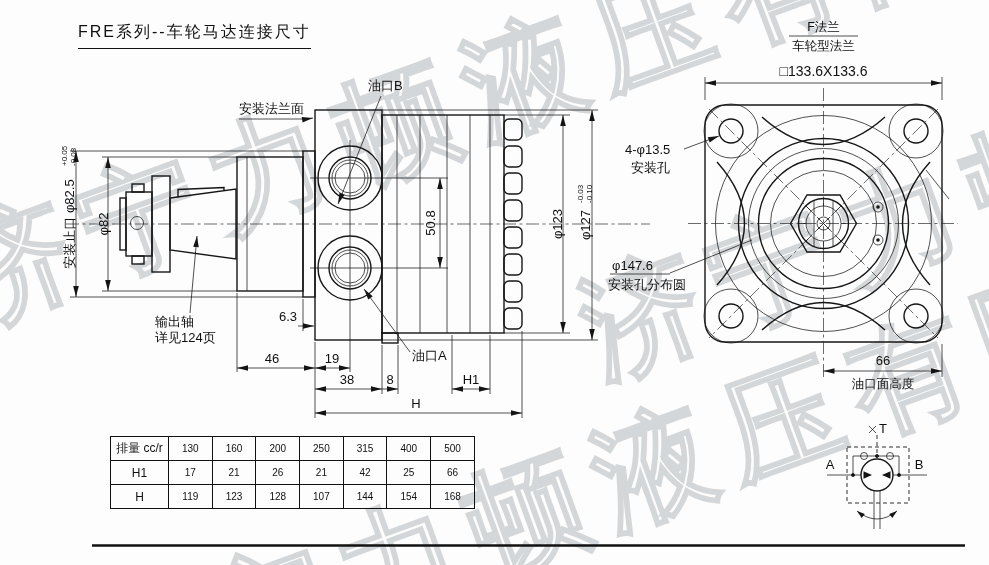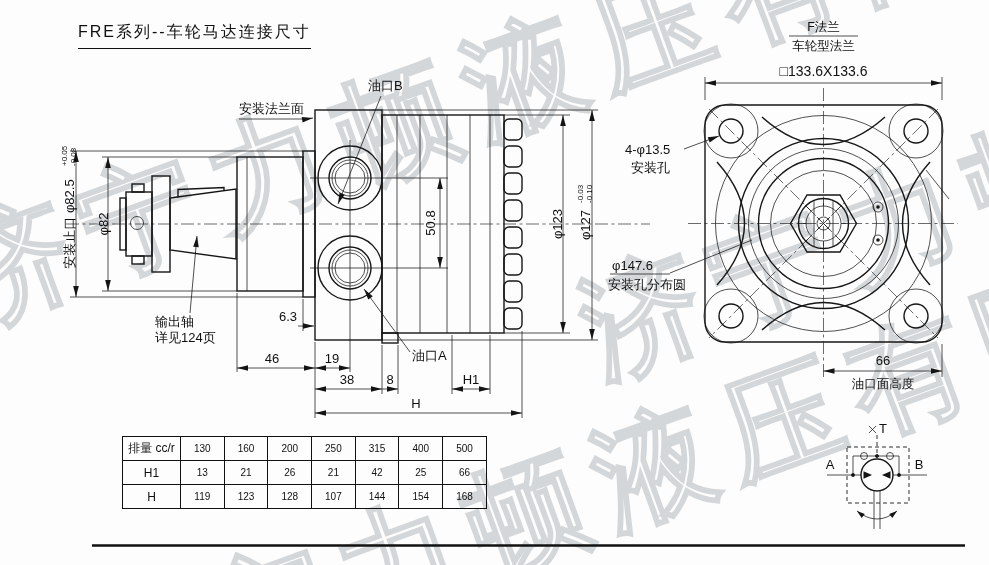--- a/index.html
+++ b/index.html
@@ -16,21 +16,21 @@
   svg.drawing{position:absolute;left:0;top:0;z-index:2;}
   svg text{fill:#101010;font-family:"Liberation Sans","DejaVu Sans",sans-serif;}
   .ol{stroke:#161616;stroke-width:1.4;fill:none;stroke-linejoin:miter;}
   .tl{stroke:#161616;stroke-width:0.75;fill:none;}
   .cl{stroke:#2b2b2b;stroke-width:0.7;fill:none;stroke-dasharray:13 3.5 3 3.5;}
   .dm{stroke:#161616;stroke-width:0.75;fill:none;}
   .dsh{stroke:#161616;stroke-width:0.9;fill:none;stroke-dasharray:4 3;}
   .t13{font-size:13px;} .t12{font-size:12.5px;} .t8{font-size:8px;} .t14{font-size:14px;}
   .mid{text-anchor:middle;}
   
-  table.spec{position:absolute;left:122px;top:436px;border-collapse:collapse;z-index:3;
+  table.spec{position:absolute;left:110px;top:436px;border-collapse:collapse;z-index:3;
              table-layout:fixed;}
   table.spec td{border:1.6px solid #111;width:42.7px;height:23px;text-align:center;
                 vertical-align:middle;font-size:10px;padding:0;}
   table.spec td.c0{width:57px;font-size:12px;}
   
   .note{position:absolute;left:483px;top:438px;z-index:3;font-size:13.5px;
         line-height:27px;letter-spacing:1px;white-space:nowrap;}
 </style>
 </head>
 <body>
@@ -338,21 +338,21 @@
       <td>130</td>
       <td>160</td>
       <td>200</td>
       <td>250</td>
       <td>315</td>
       <td>400</td>
       <td>500</td>
     </tr>
     <tr>
       <td class="c0">H1</td>
-      <td>13</td>
+      <td>17</td>
       <td>21</td>
       <td>26</td>
       <td>21</td>
       <td>42</td>
       <td>25</td>
       <td>66</td>
     </tr>
     <tr>
       <td class="c0">H</td>
       <td>119</td>

